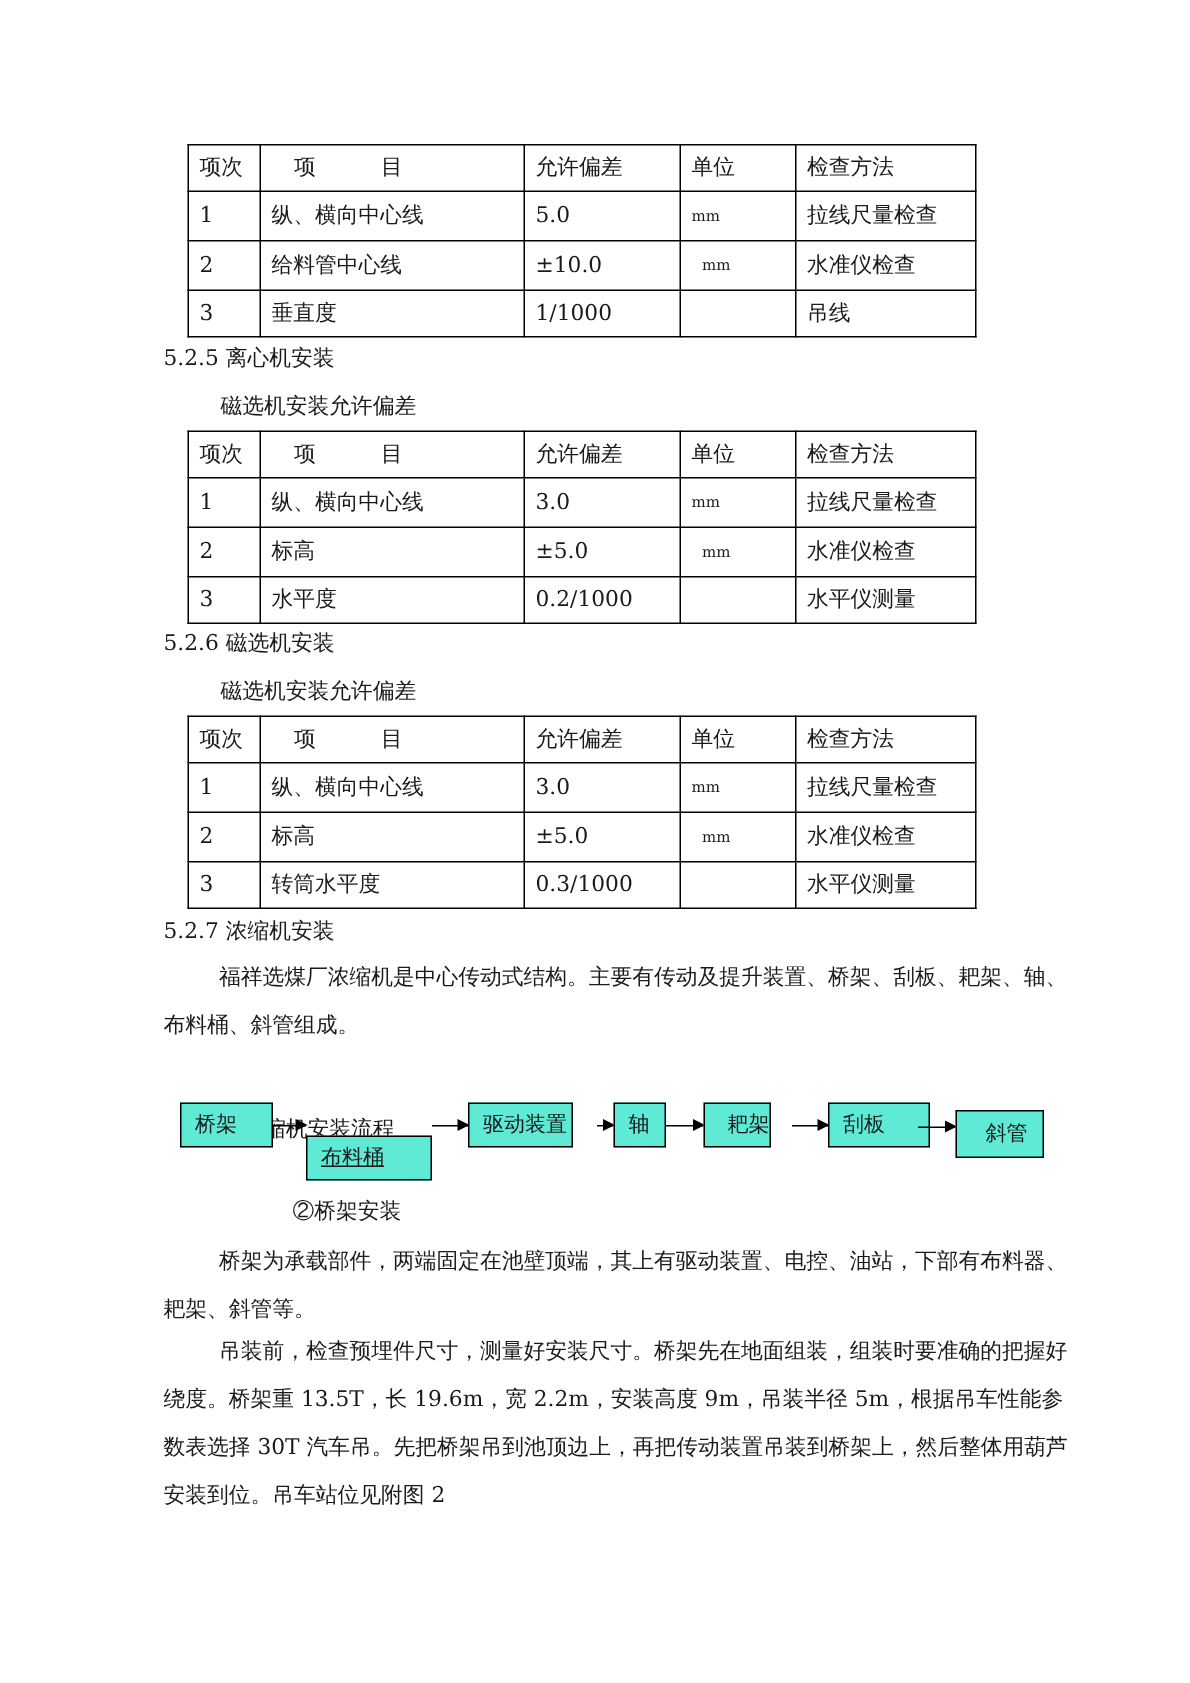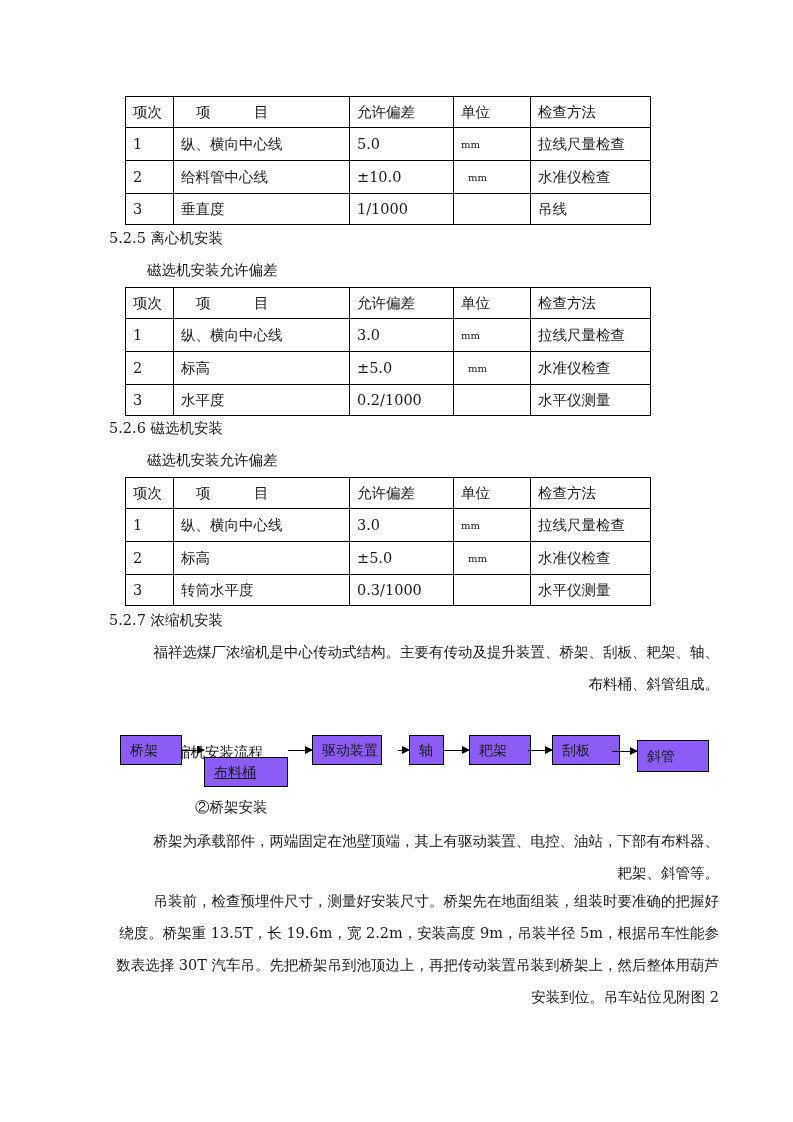--- a/index.html
+++ b/index.html
@@ -8,22 +8,22 @@
   .abs { position:absolute; white-space:nowrap; }
   table.tol { position:absolute; left:109px; border-collapse:collapse; table-layout:fixed;margin-left:16px; }
   table.tol td { border:1px solid #000; height:30px; padding:0 0 0 7px; font-size:14.5px; line-height:30px; white-space:nowrap; overflow:hidden; }
   table.tol td.c0 { width:40px; }
   table.tol td.c1 { width:153px; }
   table.tol td.c2 { width:96px; }
   table.tol td.c3 { width:62px; }
   table.tol td.c4 { width:112px; }
   table.tol td .unit { font-size:10px; }
   .heading { font-size:14.5px; }
-  .para { position:absolute; left:109px; width:610px; font-size:14.5px; line-height:32px; text-indent:37px; white-space:normal;text-align:right; }
-  .flow-box { position:absolute; border:1px solid #000; height:30px; box-sizing:border-box; font-size:14px; line-height:28px; padding-left:9px; background:#8b5cf6; }
+  .para { position:absolute; left:109px; width:610px; font-size:14.5px; line-height:32px; text-indent:37px; white-space:normal; }
+  .flow-box { position:absolute; border:1px solid #000; height:30px; box-sizing:border-box; font-size:14px; line-height:28px; padding-left:9px; background:#5eead4; }
   .flow-arrow { position:absolute; height:1px; background:#000; }
   .flow-arrow::after { content:""; position:absolute; right:-1px; top:-4px; border-left:8px solid #000; border-top:4.5px solid transparent; border-bottom:4.5px solid transparent; }
 </style>
 </head>
 <body>
 
 <table class="tol" style="top:96px;">
   <tbody>
       <tr>
     <td class="c0">项次</td>
@@ -134,22 +134,22 @@
 
 <div>
   <div class="flow-box" style="left:120px; top:735px; width:62px;">桥架</div>
   <div class="flow-arrow" style="left:182px; top:750px; width:22px;"></div>
   <div class="flow-box" style="left:204px; top:757px; width:84px;text-decoration:underline;">布料桶</div>
   <div class="flow-arrow" style="left:288px; top:750px; width:24px;"></div>
   <div class="flow-box" style="left:312px; top:735px; width:70px;">驱动装置</div>
   <div class="flow-arrow" style="left:398px; top:750px; width:11px;"></div>
   <div class="flow-box" style="left:409px; top:735px; width:35px;">轴</div>
   <div class="flow-arrow" style="left:444px; top:750px; width:25px;"></div>
-  <div class="flow-box" style="left:469px; top:735px; width:62px;">耙架</div>
+  <div class="flow-box" style="left:469px; top:735px; width:45px;text-align:right;">耙架</div>
   <div class="flow-arrow" style="left:528px; top:750px; width:24px;"></div>
   <div class="flow-box" style="left:552px; top:735px; width:68px;">刮板</div>
   <div class="flow-arrow" style="left:612px; top:751px; width:25px;"></div>
-  <div class="flow-box" style="left:637px; top:740px; width:72px; height:32px; line-height:30px;">斜管</div>
+  <div class="flow-box" style="left:637px; top:740px; width:59px; height:32px; line-height:30px;text-align:center;">斜管</div>
 </div>
 
 <div class="abs" style="left:147px; top:798px;margin-left:48px;">②桥架安装</div>
 <div class="para" style="top:825px;">桥架为承载部件，两端固定在池壁顶端，其上有驱动装置、电控、油站，下部有布料器、耙架、斜管等。</div>
 <div class="para" style="top:885px;">吊装前，检查预埋件尺寸，测量好安装尺寸。桥架先在地面组装，组装时要准确的把握好绕度。桥架重 13.5T，长 19.6m，宽 2.2m，安装高度 9m，吊装半径 5m，根据吊车性能参数表选择 30T 汽车吊。先把桥架吊到池顶边上，再把传动装置吊装到桥架上，然后整体用葫芦安装到位。吊车站位见附图 2</div>
 
 </body></html>

